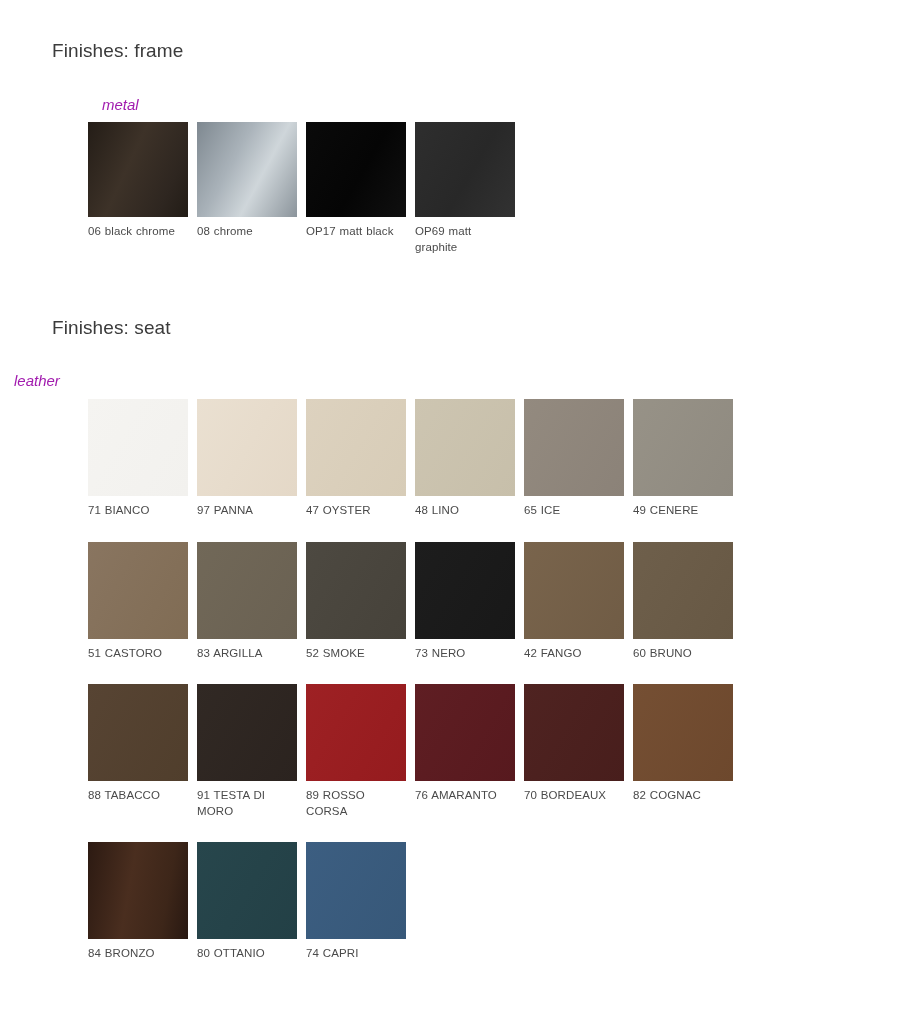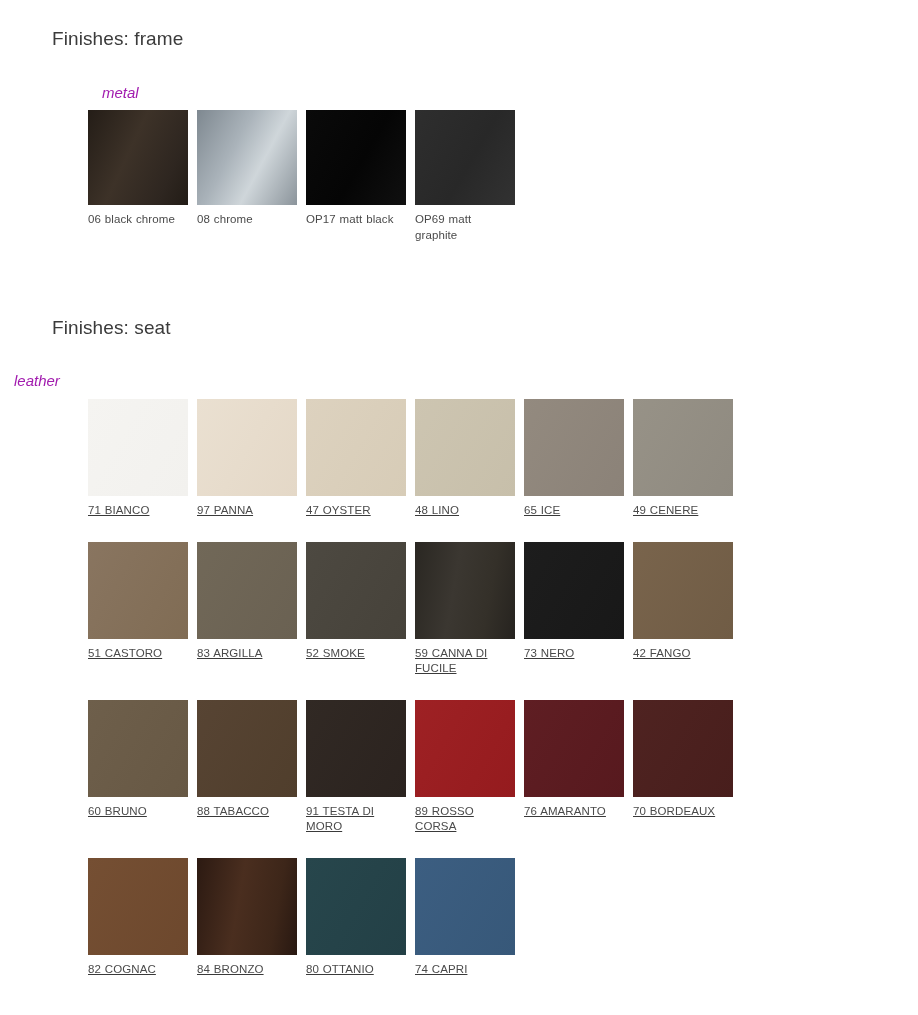--- a/index.html
+++ b/index.html
@@ -58,29 +58,29 @@
   .swatch-caption {
     font-size: 11.5px;
     line-height: 15.5px;
     color: #4a4a4a;
     margin-top: 7px;
     letter-spacing: 0.1px;
     word-spacing: 0.5px;
   }
 
   
-  #frame-section { top: 28px; }
+  #frame-section { top: 40px; }
   #frame-section .group-label { margin-top: 34px; }
   #frame-section .swatch-grid { margin-top: 9px; }
   #frame-section .swatch-chip { height: 95px; }
 
   
   #seat-section { top: 317px; }
   #seat-section .group-label { margin-top: 33px; padding-left: 14px; }
-  #seat-section .swatch-grid { margin-top: 10px; text-decoration: underline; }
+  #seat-section .swatch-grid { margin-top: 10px; }
   #seat-section .swatch-cell { margin-bottom: 23px; }
 </style>
 </head>
 <body>
 
 <div class="section" id="frame-section">
   <h2 class="section-title">Finishes: frame</h2>
 
   <div class="group-label">metal</div>
 
@@ -140,24 +140,20 @@
       </div>
       <div class="swatch-cell">
         <div class="swatch-chip" style="background: linear-gradient(120deg, rgb(113, 104, 88) 0%, rgb(106, 97, 82) 100%);"></div>
         <div class="swatch-caption">83 ARGILLA</div>
       </div>
       <div class="swatch-cell">
         <div class="swatch-chip" style="background: linear-gradient(120deg, rgb(77, 73, 65) 0%, rgb(70, 66, 58) 100%);"></div>
         <div class="swatch-caption">52 SMOKE</div>
       </div>
       <div class="swatch-cell">
-        <div class="swatch-chip" style="background: linear-gradient(100deg, rgb(42, 39, 34) 0%, rgb(59, 55, 49) 40%, rgb(52, 48, 41) 72%, rgb(38, 35, 31) 100%);"></div>
-        <div class="swatch-caption">59 CANNA DI FUCILE</div>
-      </div>
-      <div class="swatch-cell">
         <div class="swatch-chip" style="background: linear-gradient(120deg, rgb(29, 29, 29) 0%, rgb(24, 24, 24) 100%);"></div>
         <div class="swatch-caption">73 NERO</div>
       </div>
       <div class="swatch-cell">
         <div class="swatch-chip" style="background: linear-gradient(120deg, rgb(121, 100, 76) 0%, rgb(112, 92, 69) 100%);"></div>
         <div class="swatch-caption">42 FANGO</div>
       </div>
       <div class="swatch-cell">
         <div class="swatch-chip" style="background: linear-gradient(120deg, rgb(110, 95, 75) 0%, rgb(103, 88, 68) 100%);"></div>
         <div class="swatch-caption">60 BRUNO</div>

